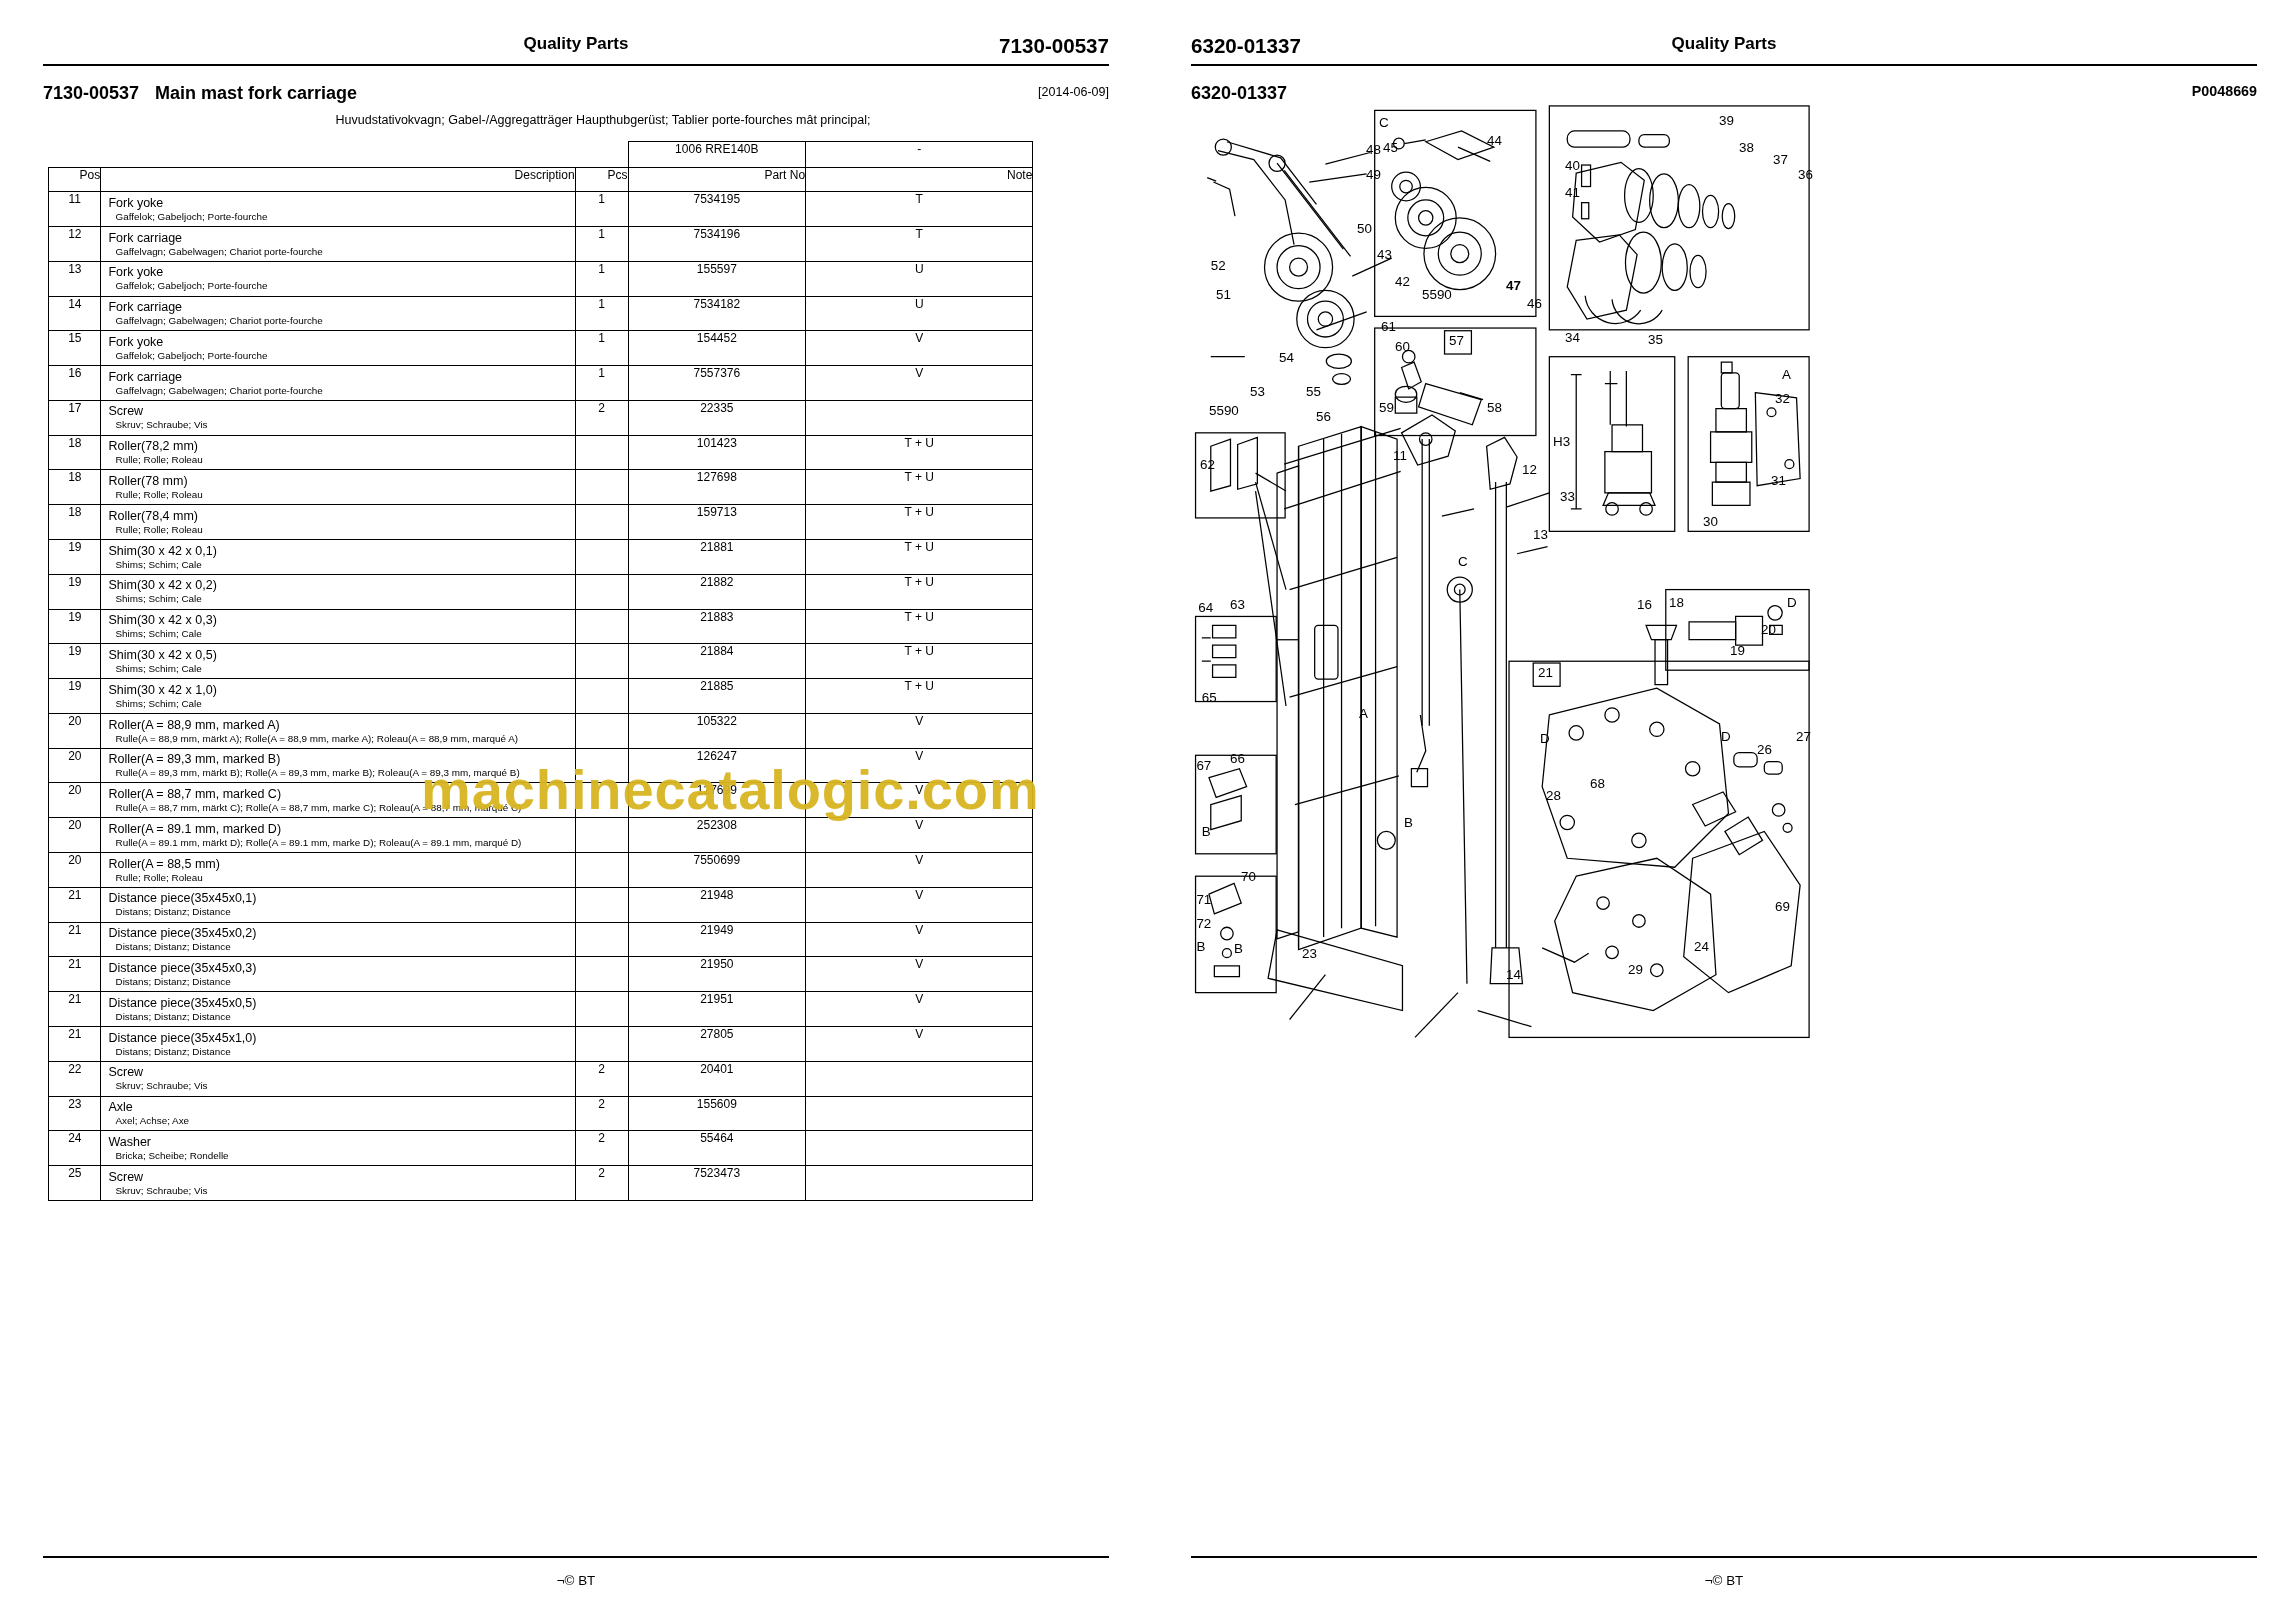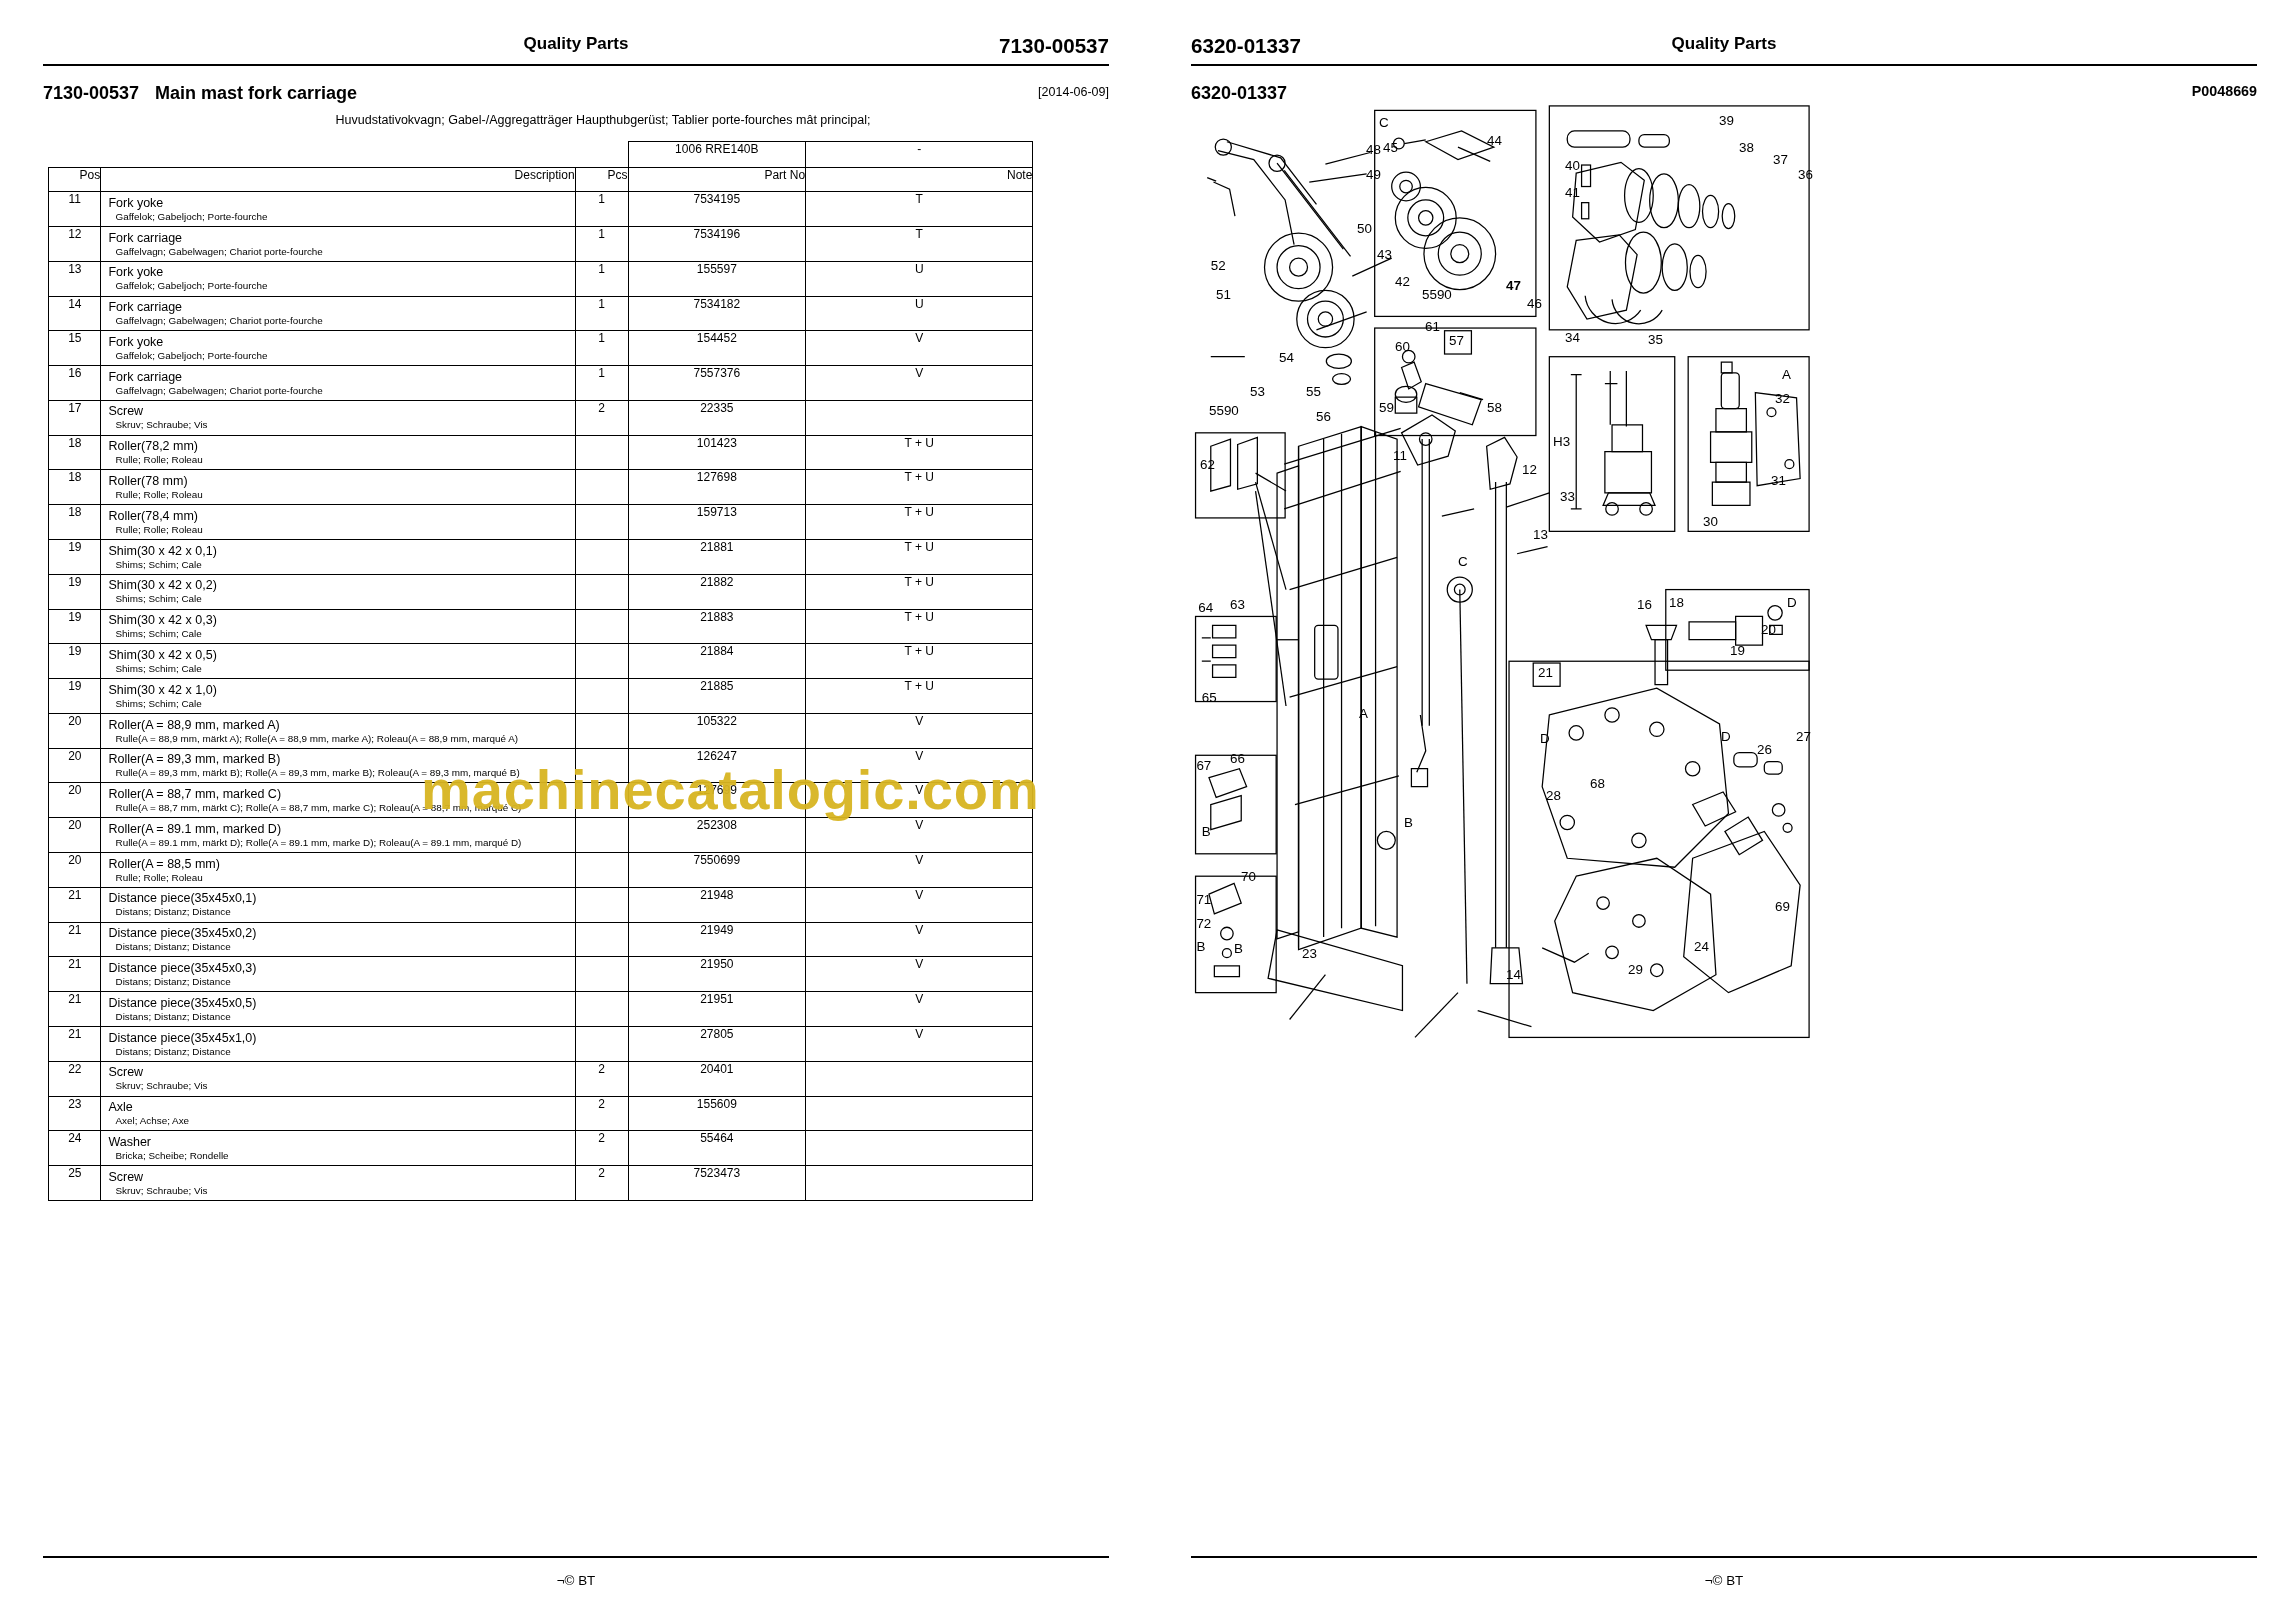--- a/index.html
+++ b/index.html
@@ -601,21 +601,21 @@
       <div class="dlabel" style="left:19.7px;top:170px;">52</div>
       <div class="dlabel" style="left:25px;top:199px;">51</div>
       <div class="dlabel" style="left:231px;top:199px;">5590</div>
       <div class="dlabel" style="left:374px;top:242px;">34</div>
       <div class="dlabel" style="left:457px;top:244px;">35</div>
       <div class="dlabel" style="left:88px;top:262px;">54</div>
       <div class="dlabel" style="left:59px;top:296px;">53</div>
       <div class="dlabel" style="left:115px;top:296px;">55</div>
       <div class="dlabel" style="left:18px;top:315px;">5590</div>
       <div class="dlabel" style="left:125px;top:321px;">56</div>
-      <div class="dlabel" style="left:190px;top:231px;margin-left:44px;">61</div>
+      <div class="dlabel" style="left:190px;top:231px;">61</div>
       <div class="dlabel" style="left:204px;top:251px;">60</div>
       <div class="dlabel" style="left:258px;top:245px;">57</div>
       <div class="dlabel" style="left:188px;top:312px;">59</div>
       <div class="dlabel" style="left:296px;top:312px;">58</div>
       <div class="dlabel" style="left:591px;top:279px;">A</div>
       <div class="dlabel" style="left:584px;top:303px;">32</div>
       <div class="dlabel" style="left:362px;top:346px;">H3</div>
       <div class="dlabel" style="left:580px;top:385px;">31</div>
       <div class="dlabel" style="left:512px;top:426px;">30</div>
       <div class="dlabel" style="left:9px;top:369px;">62</div>

